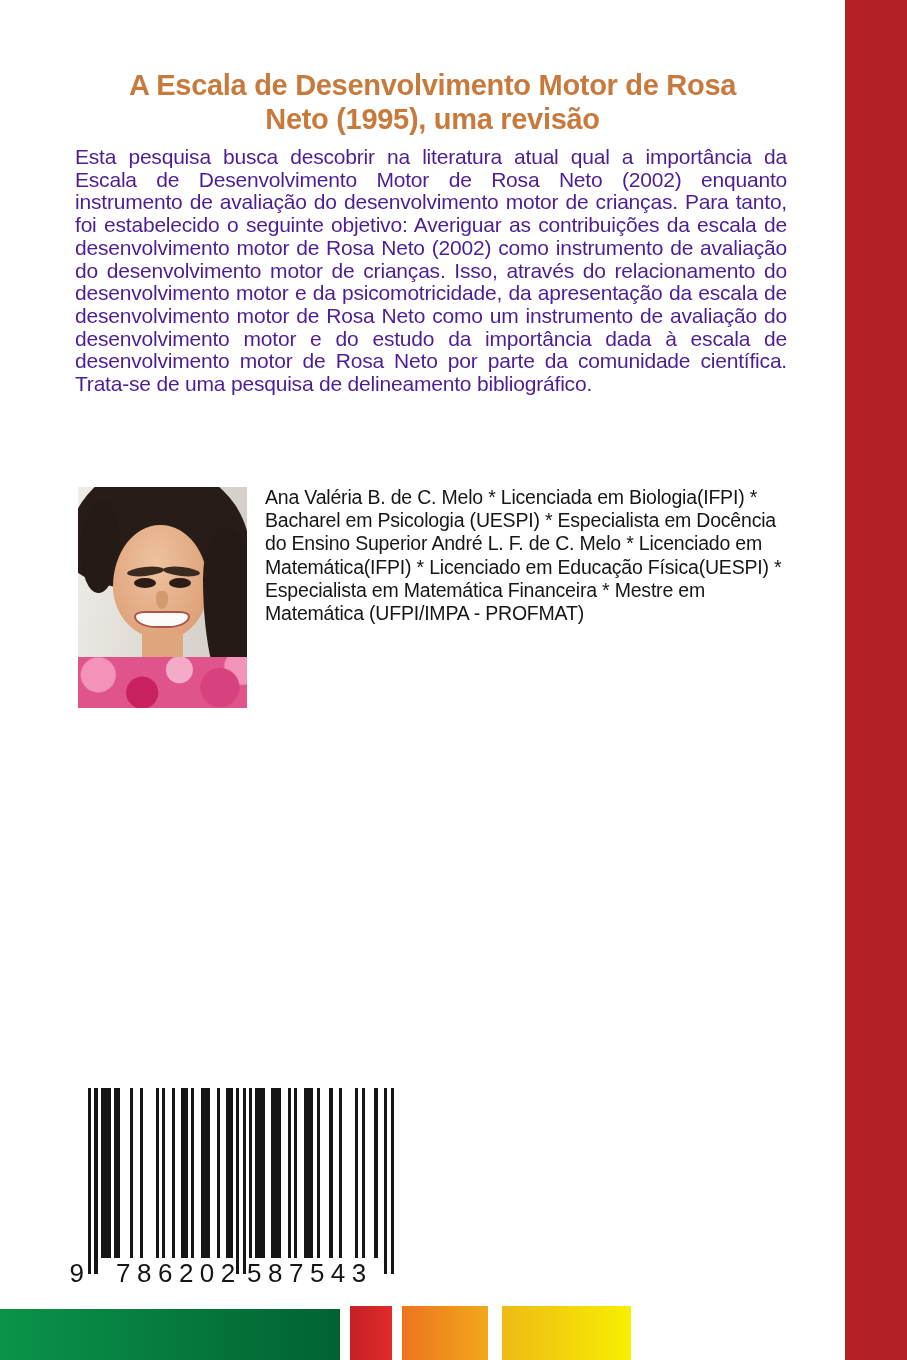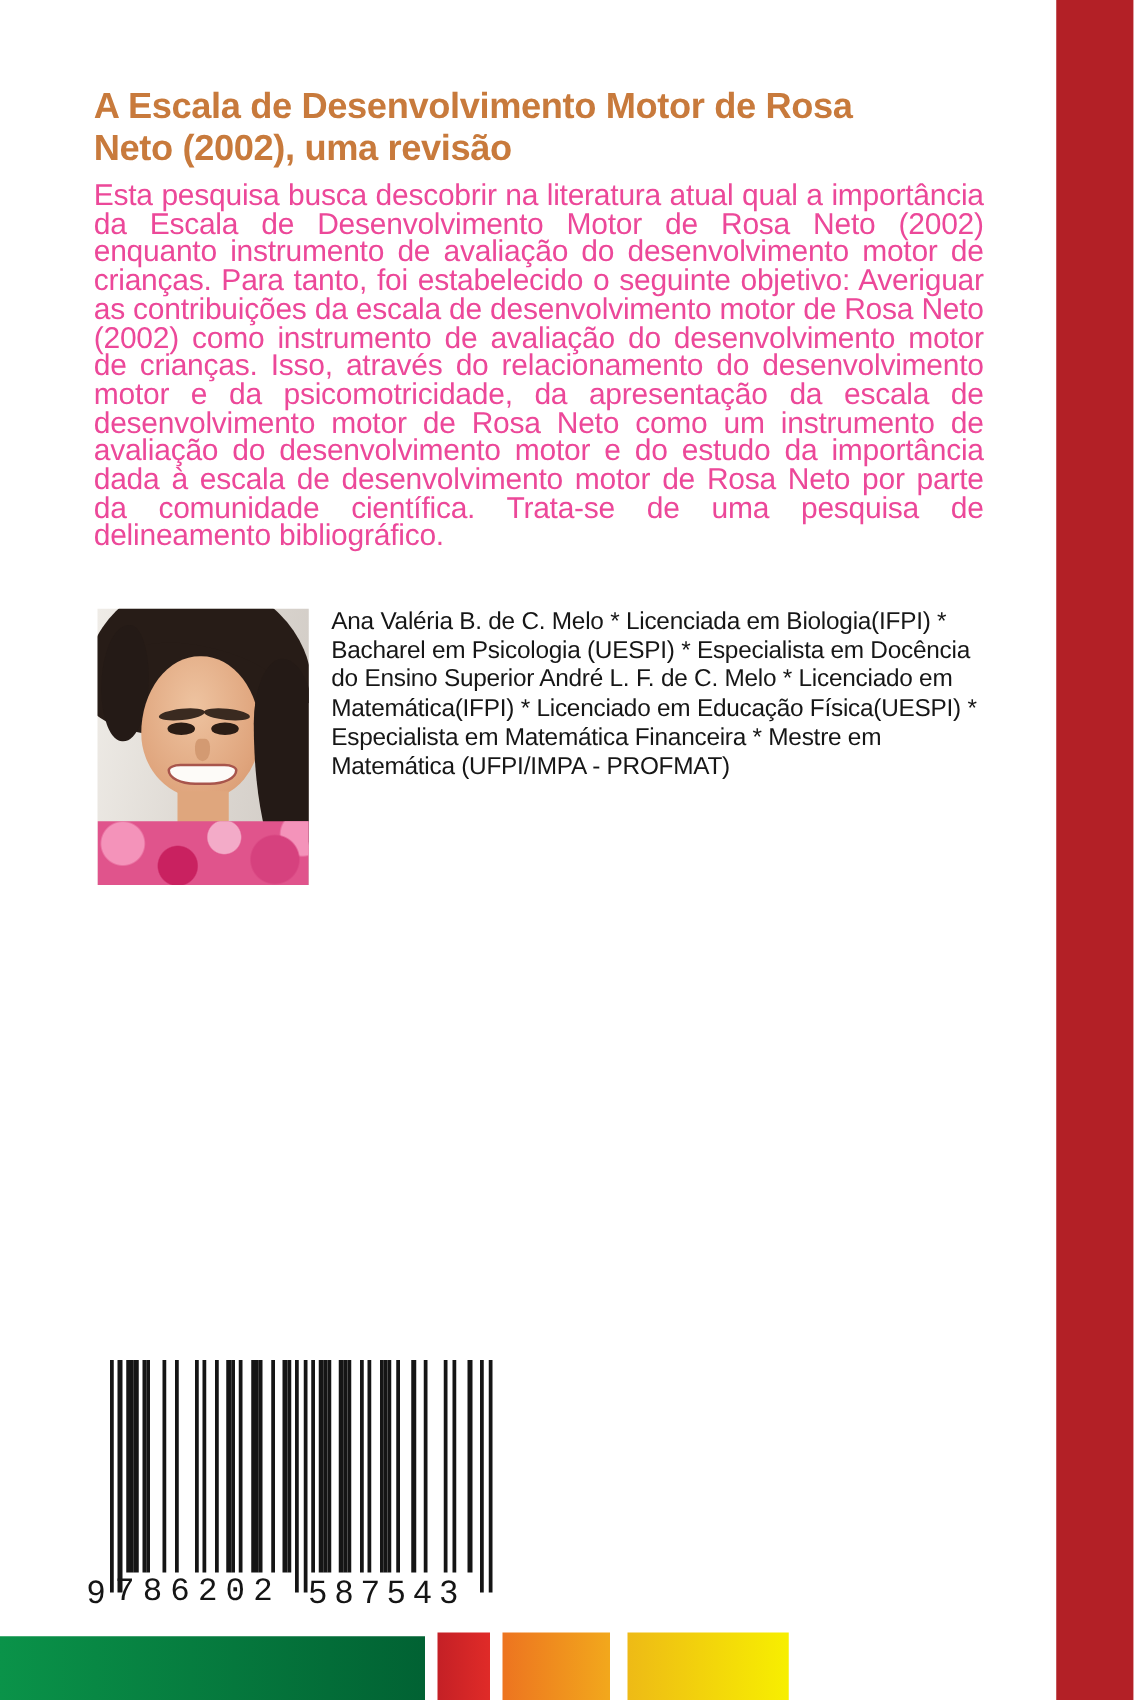--- a/index.html
+++ b/index.html
@@ -6,22 +6,22 @@
   .page{
     position:relative;width:907px;height:1360px;background:#ffffff;overflow:hidden;
     font-family:"Liberation Sans",sans-serif;
   }
   
   .right-stripe{position:absolute;top:0;right:0;width:62px;height:1360px;}
   
   .title{position:absolute;left:75px;top:68px;width:715px;font-weight:bold;
          font-size:29px;line-height:34px;letter-spacing:-0.3px;}
   
-  .abstract{position:absolute;left:75px;top:146px;width:712px;color:#ec4899;
-            font-size:24px;line-height:22.7px;text-align:justify;letter-spacing:-0.2px;}
+  .abstract{position:absolute;left:75px;top:146px;width:712px;color:#4c1d95;
+            font-size:21px;line-height:22.7px;text-align:justify;letter-spacing:-0.2px;}
   
   .photo{position:absolute;left:78px;top:487px;width:169px;height:221px;overflow:hidden;
          background:linear-gradient(100deg,#efece7 0%,#dcd7d1 55%,#cfc9c3 100%);}
   .ph{position:absolute;}
   .ph-hair-top{left:-6%;top:-10%;width:108%;height:56%;background:#271c17;
                border-radius:48% 52% 58% 42% / 70% 75% 30% 28%;}
   .ph-hair-sweep{left:10%;top:14%;width:82%;height:26%;background:#271c17;
                  border-radius:50%;transform:rotate(14deg);}
   .ph-hair-right{right:-4%;top:18%;width:30%;height:78%;background:#241a16;
                  border-radius:45% 55% 40% 60% / 30% 40% 60% 70%;}
@@ -52,40 +52,40 @@
        font-size:19.5px;line-height:23.2px;letter-spacing:-0.2px;}
   
   .barcode{position:absolute;left:88px;top:1088px;width:306px;height:200px;}
   .bars{position:absolute;left:0;top:0;display:flex;align-items:flex-start;}
   .module{width:3.22px;height:170px;background:transparent;flex:none;}
   .module.bar{background:#151515;}
   .module.bar.guard{height:186px;}
   .bc-digit{position:absolute;color:#151515;font-size:26px;letter-spacing:6.5px;
             top:170px;white-space:nowrap;}
   .bc-prefix{left:-20px;width:16px;text-align:right;letter-spacing:0;}
-  .bc-g1{left:4px;font-family:Liberation Mono, monospace;}
+  .bc-g1{left:28px;}
   .bc-g2{left:159px;}
   
   .footer-strip{position:absolute;left:0;top:1306px;width:845px;height:54px;}
   .fblock{position:absolute;top:0;height:54px;}
   .fb-green{left:0;top:3px;width:340px;height:51px;}
   .fb-red{left:350px;width:42px;}
   .fb-orange{left:402px;width:86px;}
   .fb-yellow{left:502px;width:129px;}
 </style>
 </head>
 <body>
 
 <div class="page">
 
   <div class="right-stripe" style="background: rgb(179, 32, 38);"></div>
 
-  <div class="title" style="color: rgb(200, 122, 60);">
+  <div class="title" style="color: rgb(200, 122, 60); text-align: center;">
     <div>A Escala de Desenvolvimento Motor de Rosa</div>
-    <div>Neto (2002), uma revisão</div>
+    <div>Neto (1995), uma revisão</div>
   </div>
 
   <div class="abstract">Esta pesquisa busca descobrir na literatura atual qual a importância da Escala de Desenvolvimento Motor de Rosa Neto (2002) enquanto instrumento de avaliação do desenvolvimento motor de crianças. Para tanto, foi estabelecido o seguinte objetivo: Averiguar as contribuições da escala de desenvolvimento motor de Rosa Neto (2002) como instrumento de avaliação do desenvolvimento motor de crianças. Isso, através do relacionamento do desenvolvimento motor e da psicomotricidade, da apresentação da escala de desenvolvimento motor de Rosa Neto como um instrumento de avaliação do desenvolvimento motor e do estudo da importância dada à escala de desenvolvimento motor de Rosa Neto por parte da comunidade científica. Trata-se de uma pesquisa de delineamento bibliográfico.</div>
 
   <div class="photo">
     <div class="ph ph-hair-top"></div>
     <div class="ph ph-hair-sweep"></div>
     <div class="ph ph-hair-left"></div>
     <div class="ph ph-face"></div>
     <div class="ph ph-hair-right"></div>

